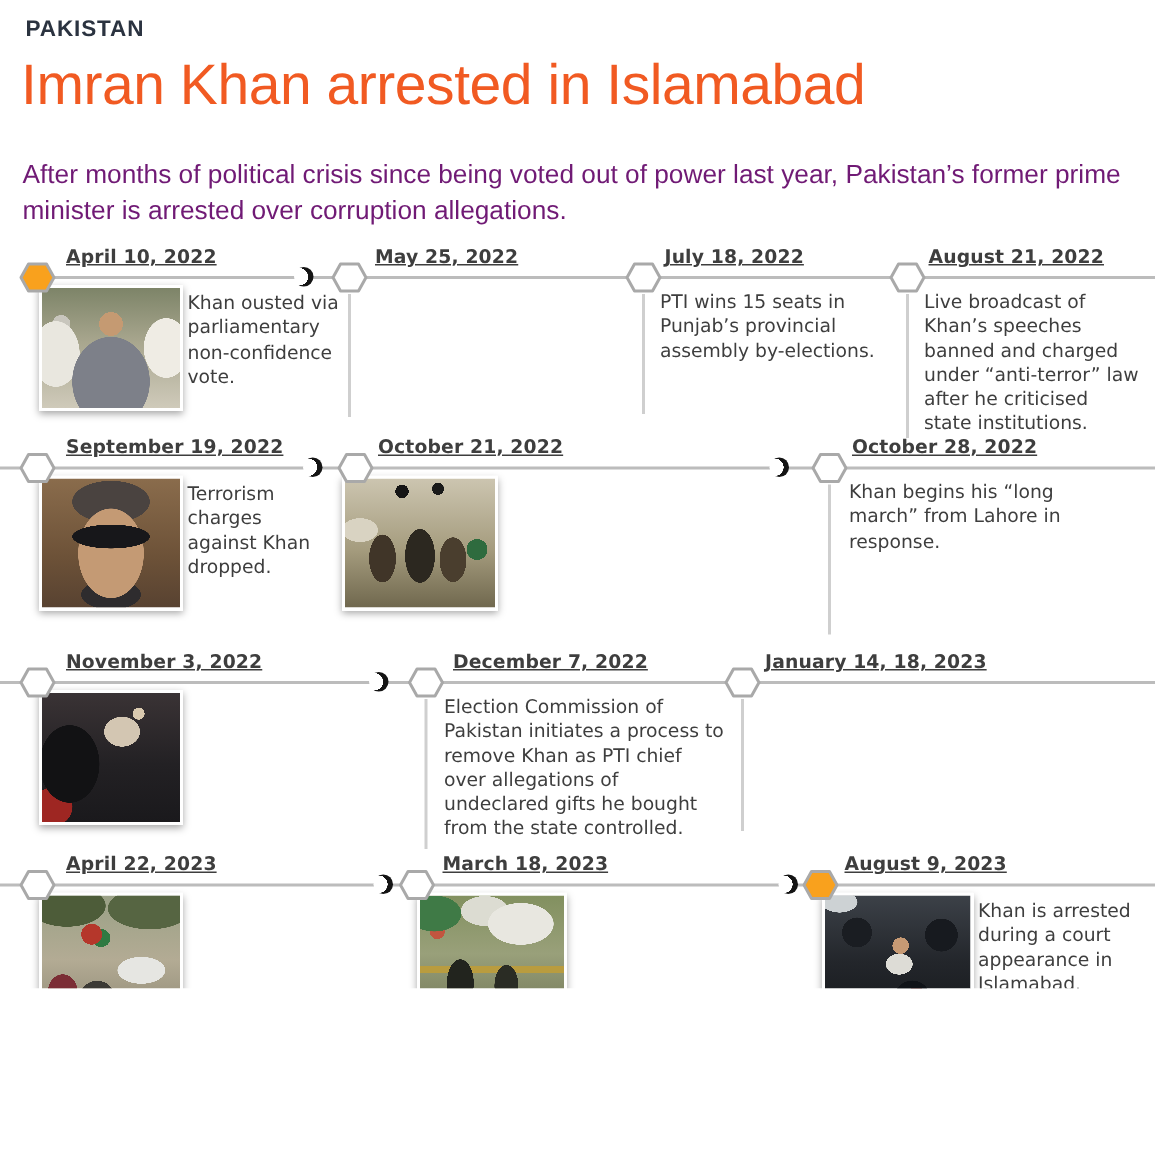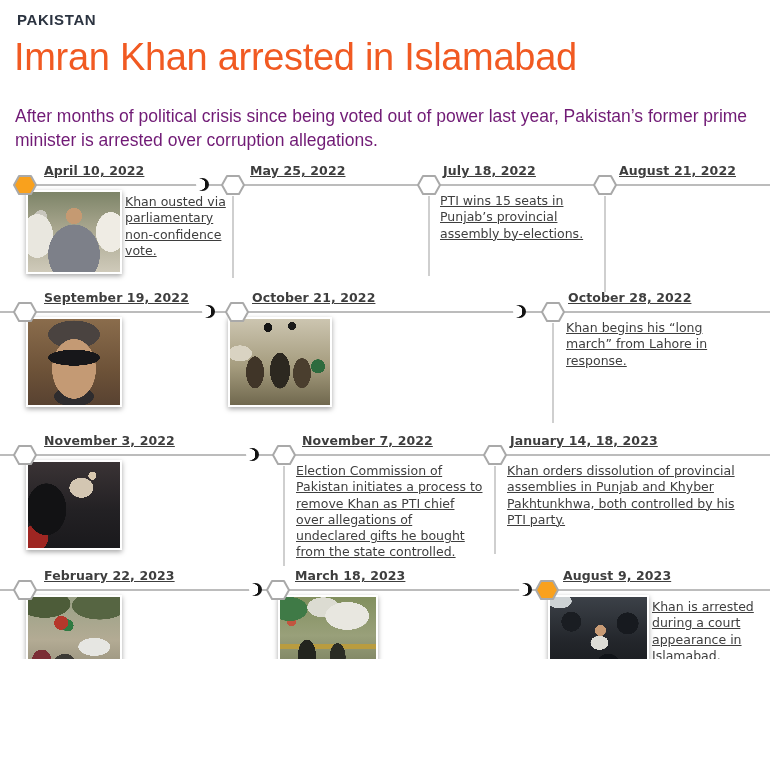--- a/index.html
+++ b/index.html
@@ -14,21 +14,21 @@
             font:400 17.5px/1.38 "Liberation Sans",sans-serif;color:#701a75;margin-top:20px;}
   
   .hline{position:absolute;height:2px;background:#bcbcbc;}
   .vline{position:absolute;width:2px;background:#cfcfcf;}
   .hex{position:absolute;width:26px;height:22px;color:#ffffff;}
   .hex.orange{color:#f9a11d;}
   .arrow{position:absolute;width:13px;height:13px;border-radius:50%;
          background:radial-gradient(circle at 28% 50%, #ffffff 0 50%, #141414 51%);}
   .date{position:absolute;font:700 12.5px "DejaVu Sans",sans-serif;color:#3e3e3e;
         letter-spacing:.1px;white-space:nowrap;text-decoration:underline;}
-  .txt{position:absolute;font:400 12.5px "DejaVu Sans",sans-serif;line-height:1.3;color:#3e3e3e;text-decoration:underline;}
+  .txt{position:absolute;font:400 12.5px "DejaVu Sans",sans-serif;line-height:1.3;color:#3e3e3e;}
   .txt .ital{font-family:"DejaVu Serif",serif;font-style:italic;font-weight:700;}
   .ph{position:absolute;border:2px solid #fff;box-shadow:0 2px 5px rgba(0,0,0,.35);}
   .ph0{background:
     radial-gradient(circle 8px at 50% 30%, #c59a72 0 99%, transparent 100%),
     radial-gradient(ellipse 26px 30px at 50% 78%, #7d8089 0 99%, transparent 100%),
     radial-gradient(ellipse 16px 22px at 10% 55%, #e9e7df 0 99%, transparent 100%),
     radial-gradient(ellipse 15px 20px at 90% 50%, #efece4 0 99%, transparent 100%),
     radial-gradient(circle 6px at 14% 30%, #c8c6bd 0 99%, transparent 100%),
     linear-gradient(180deg,#7d8468 0%,#a8a68e 45%,#cfcaba 100%);}
   .ph1{background:
@@ -122,28 +122,30 @@
 
   <div class="vline" style="left:428px;top:196px;height:80px"></div>
   <div class="date" style="left:443px;top:163px">July 18, 2022</div>
   <div class="txt" style="left:440px;top:193px;width:160px">PTI wins 15 seats in Punjab’s provincial assembly by-elections.</div>
   <svg class="hex" style="left:416px;top:174px">
       <use href="#hexsym"></use>
     </svg>
 
   <div class="vline" style="left:604px;top:196px;height:96px"></div>
   <div class="date" style="left:619px;top:163px">August 21, 2022</div>
+  <div class="txt" style="left:616px;top:193px;width:145px">Live broadcast of Khan’s speeches banned and charged under “anti-terror” law after he criticised state institutions.</div>
   <svg class="hex" style="left:592px;top:174px">
       <use href="#hexsym"></use>
     </svg>
 
   <div class="hline" style="left:0;top:311px;width:770px"></div>
 
   <div class="date" style="left:44px;top:290px">September 19, 2022</div>
   <div class="ph ph1" style="left:26px;top:317px;width:92px;height:86px"></div>
+  <div class="txt" style="left:125px;top:321px;width:86px">Terrorism charges against Khan dropped.</div>
   <svg class="hex" style="left:12px;top:301px">
       <use href="#hexsym"></use>
     </svg>
 
   <div class="arrow" style="left:202px;top:305px"></div>
 
   <div class="date" style="left:252px;top:290px">October 21, 2022</div>
   <div class="ph ph2" style="left:228px;top:317px;width:100px;height:86px"></div>
   <svg class="hex" style="left:224px;top:301px">
       <use href="#hexsym"></use>
@@ -162,36 +164,35 @@
 
   <div class="date" style="left:44px;top:433px">November 3, 2022</div>
   <div class="ph ph3" style="left:26px;top:460px;width:92px;height:86px"></div>
   <svg class="hex" style="left:12px;top:444px">
       <use href="#hexsym"></use>
     </svg>
 
   <div class="arrow" style="left:246px;top:448px"></div>
 
   <div class="vline" style="left:283px;top:466px;height:100px"></div>
-  <div class="date" style="left:302px;top:433px">November 7, 2022</div>
+  <div class="date" style="left:302px;top:433px">December 7, 2022</div>
   <div class="txt" style="left:296px;top:463px;width:190px">Election Commission of Pakistan initiates a process to remove Khan as PTI chief over allegations of undeclared gifts he bought from the state controlled.</div>
   <svg class="hex" style="left:271px;top:444px">
       <use href="#hexsym"></use>
     </svg>
 
   <div class="vline" style="left:494px;top:466px;height:88px"></div>
   <div class="date" style="left:510px;top:433px">January 14, 18, 2023</div>
-  <div class="txt" style="left:507px;top:463px;width:242px">Khan orders dissolution of provincial assemblies in Punjab and Khyber Pakhtunkhwa, both controlled by his PTI party.</div>
   <svg class="hex" style="left:482px;top:444px">
       <use href="#hexsym"></use>
     </svg>
 
   <div class="hline" style="left:0;top:589px;width:770px"></div>
 
-  <div class="date" style="left:44px;top:568px">February 22, 2023</div>
+  <div class="date" style="left:44px;top:568px">April 22, 2023</div>
   <div class="ph ph4" style="left:26px;top:595px;width:92px;height:86px"></div>
   <svg class="hex" style="left:12px;top:579px">
       <use href="#hexsym"></use>
     </svg>
 
   <div class="arrow" style="left:249px;top:583px"></div>
 
   <div class="date" style="left:295px;top:568px">March 18, 2023</div>
   <div class="ph ph5" style="left:278px;top:595px;width:96px;height:86px"></div>
   <svg class="hex" style="left:265px;top:579px">

